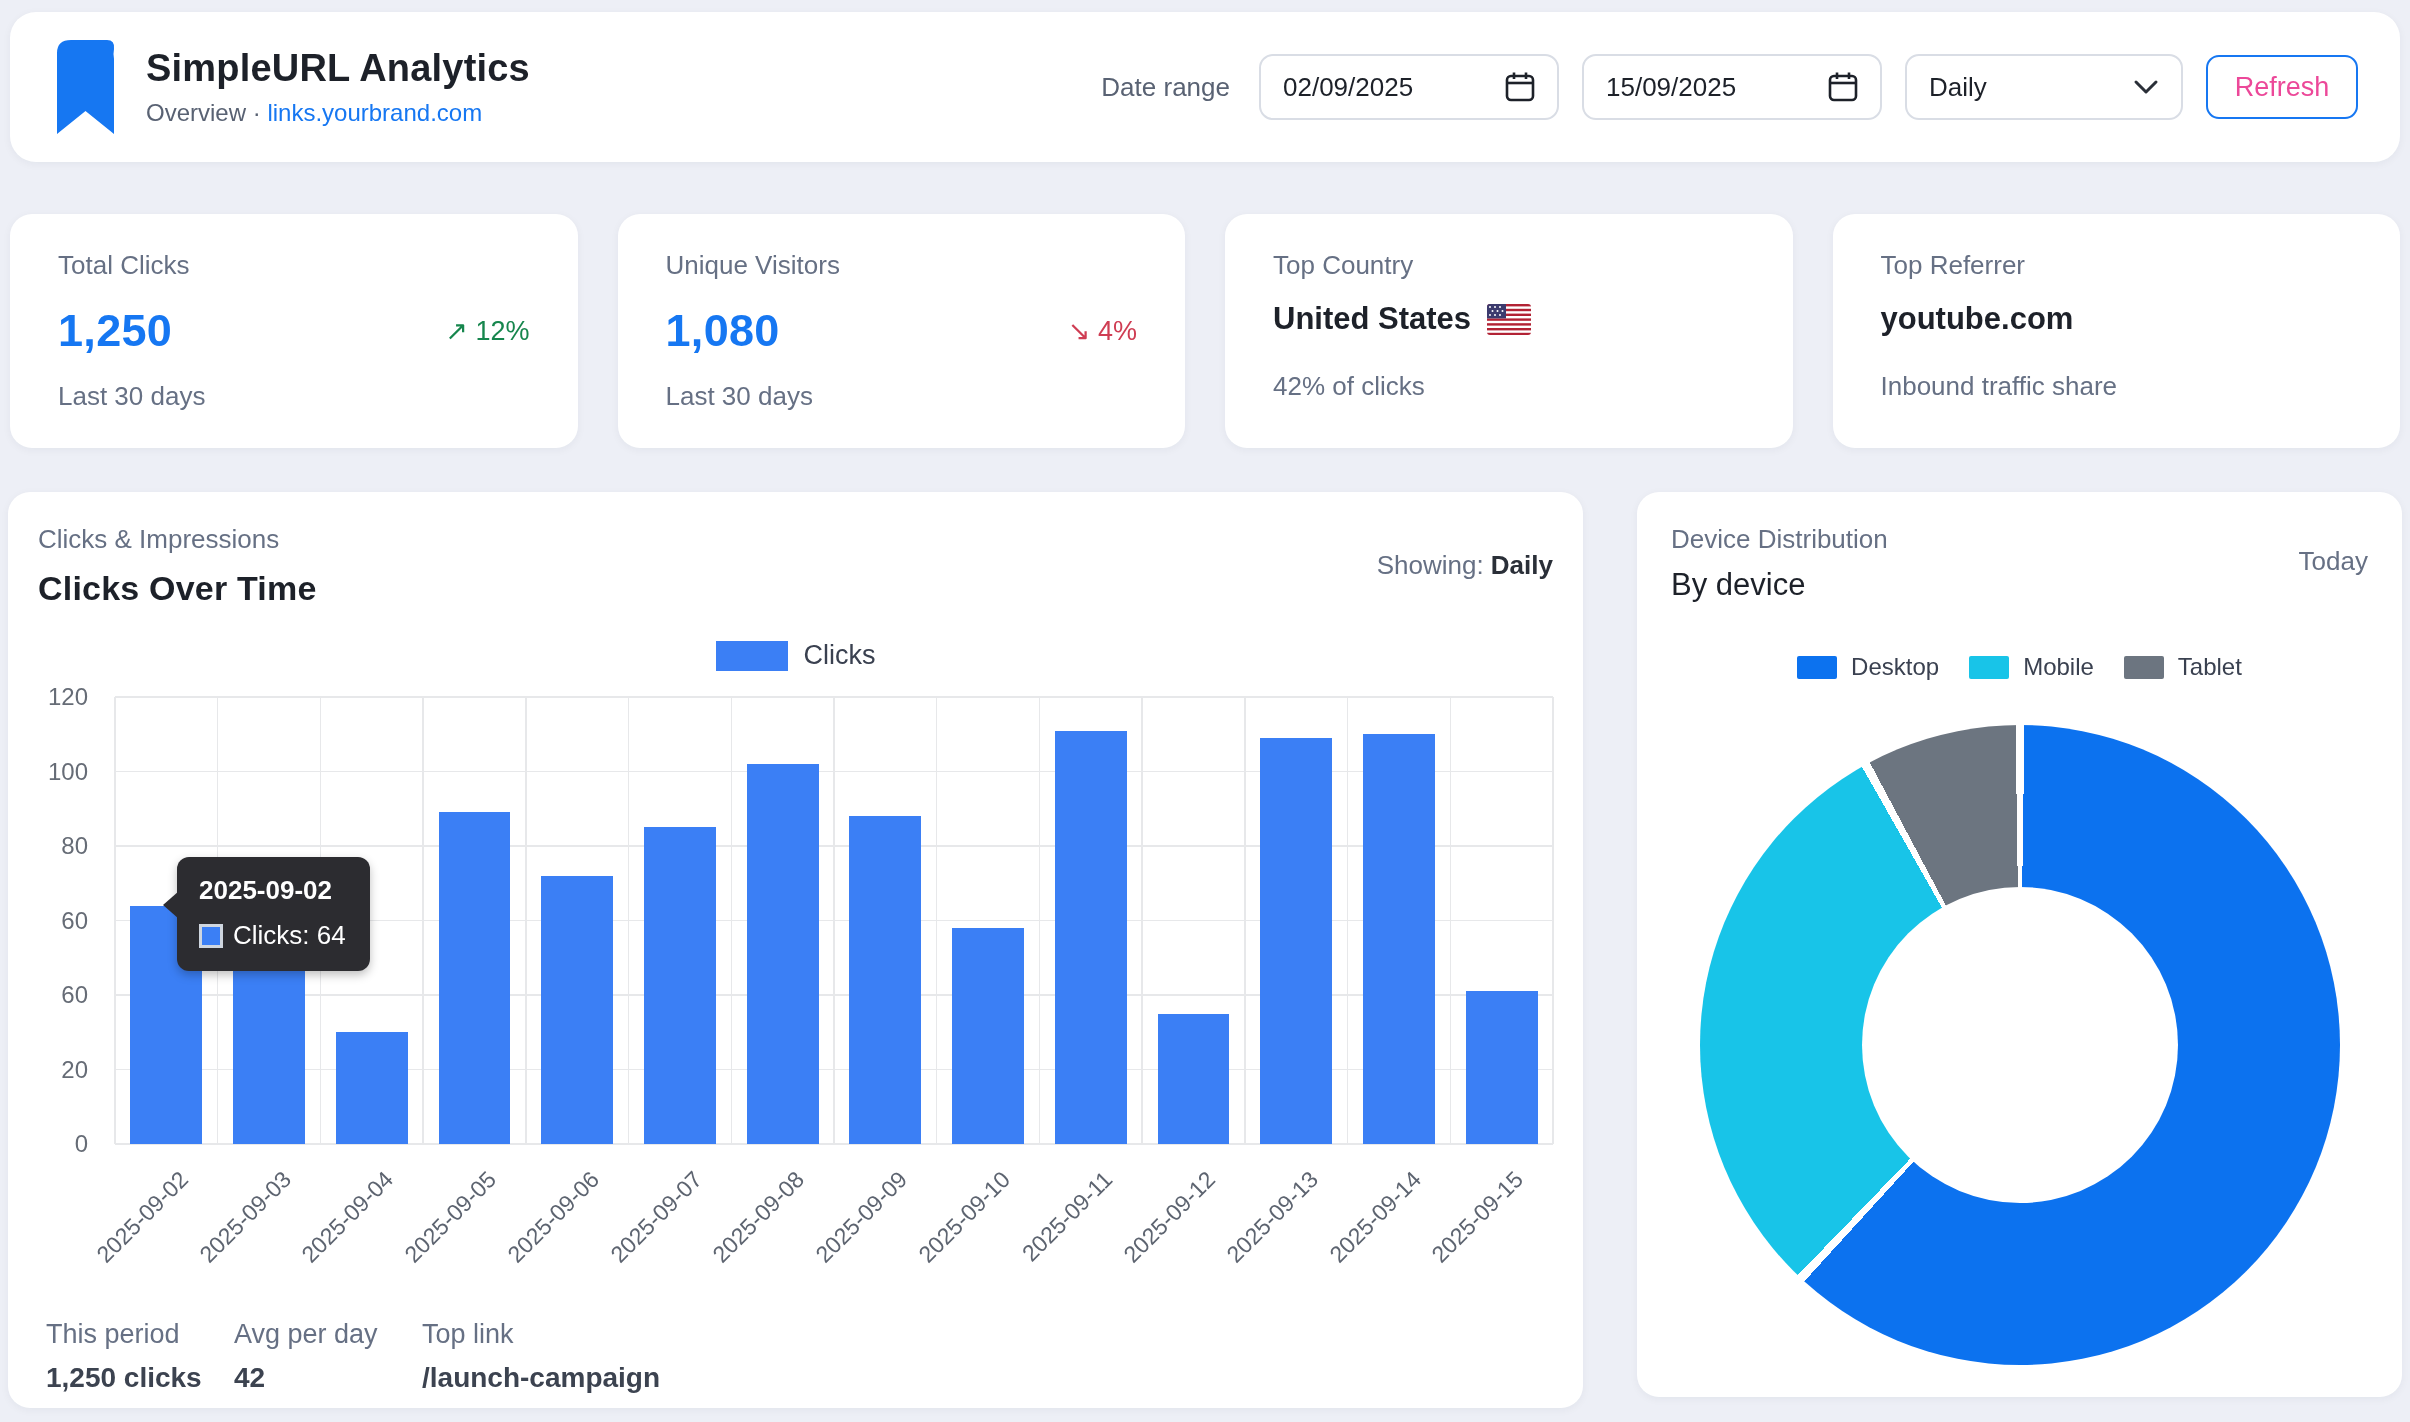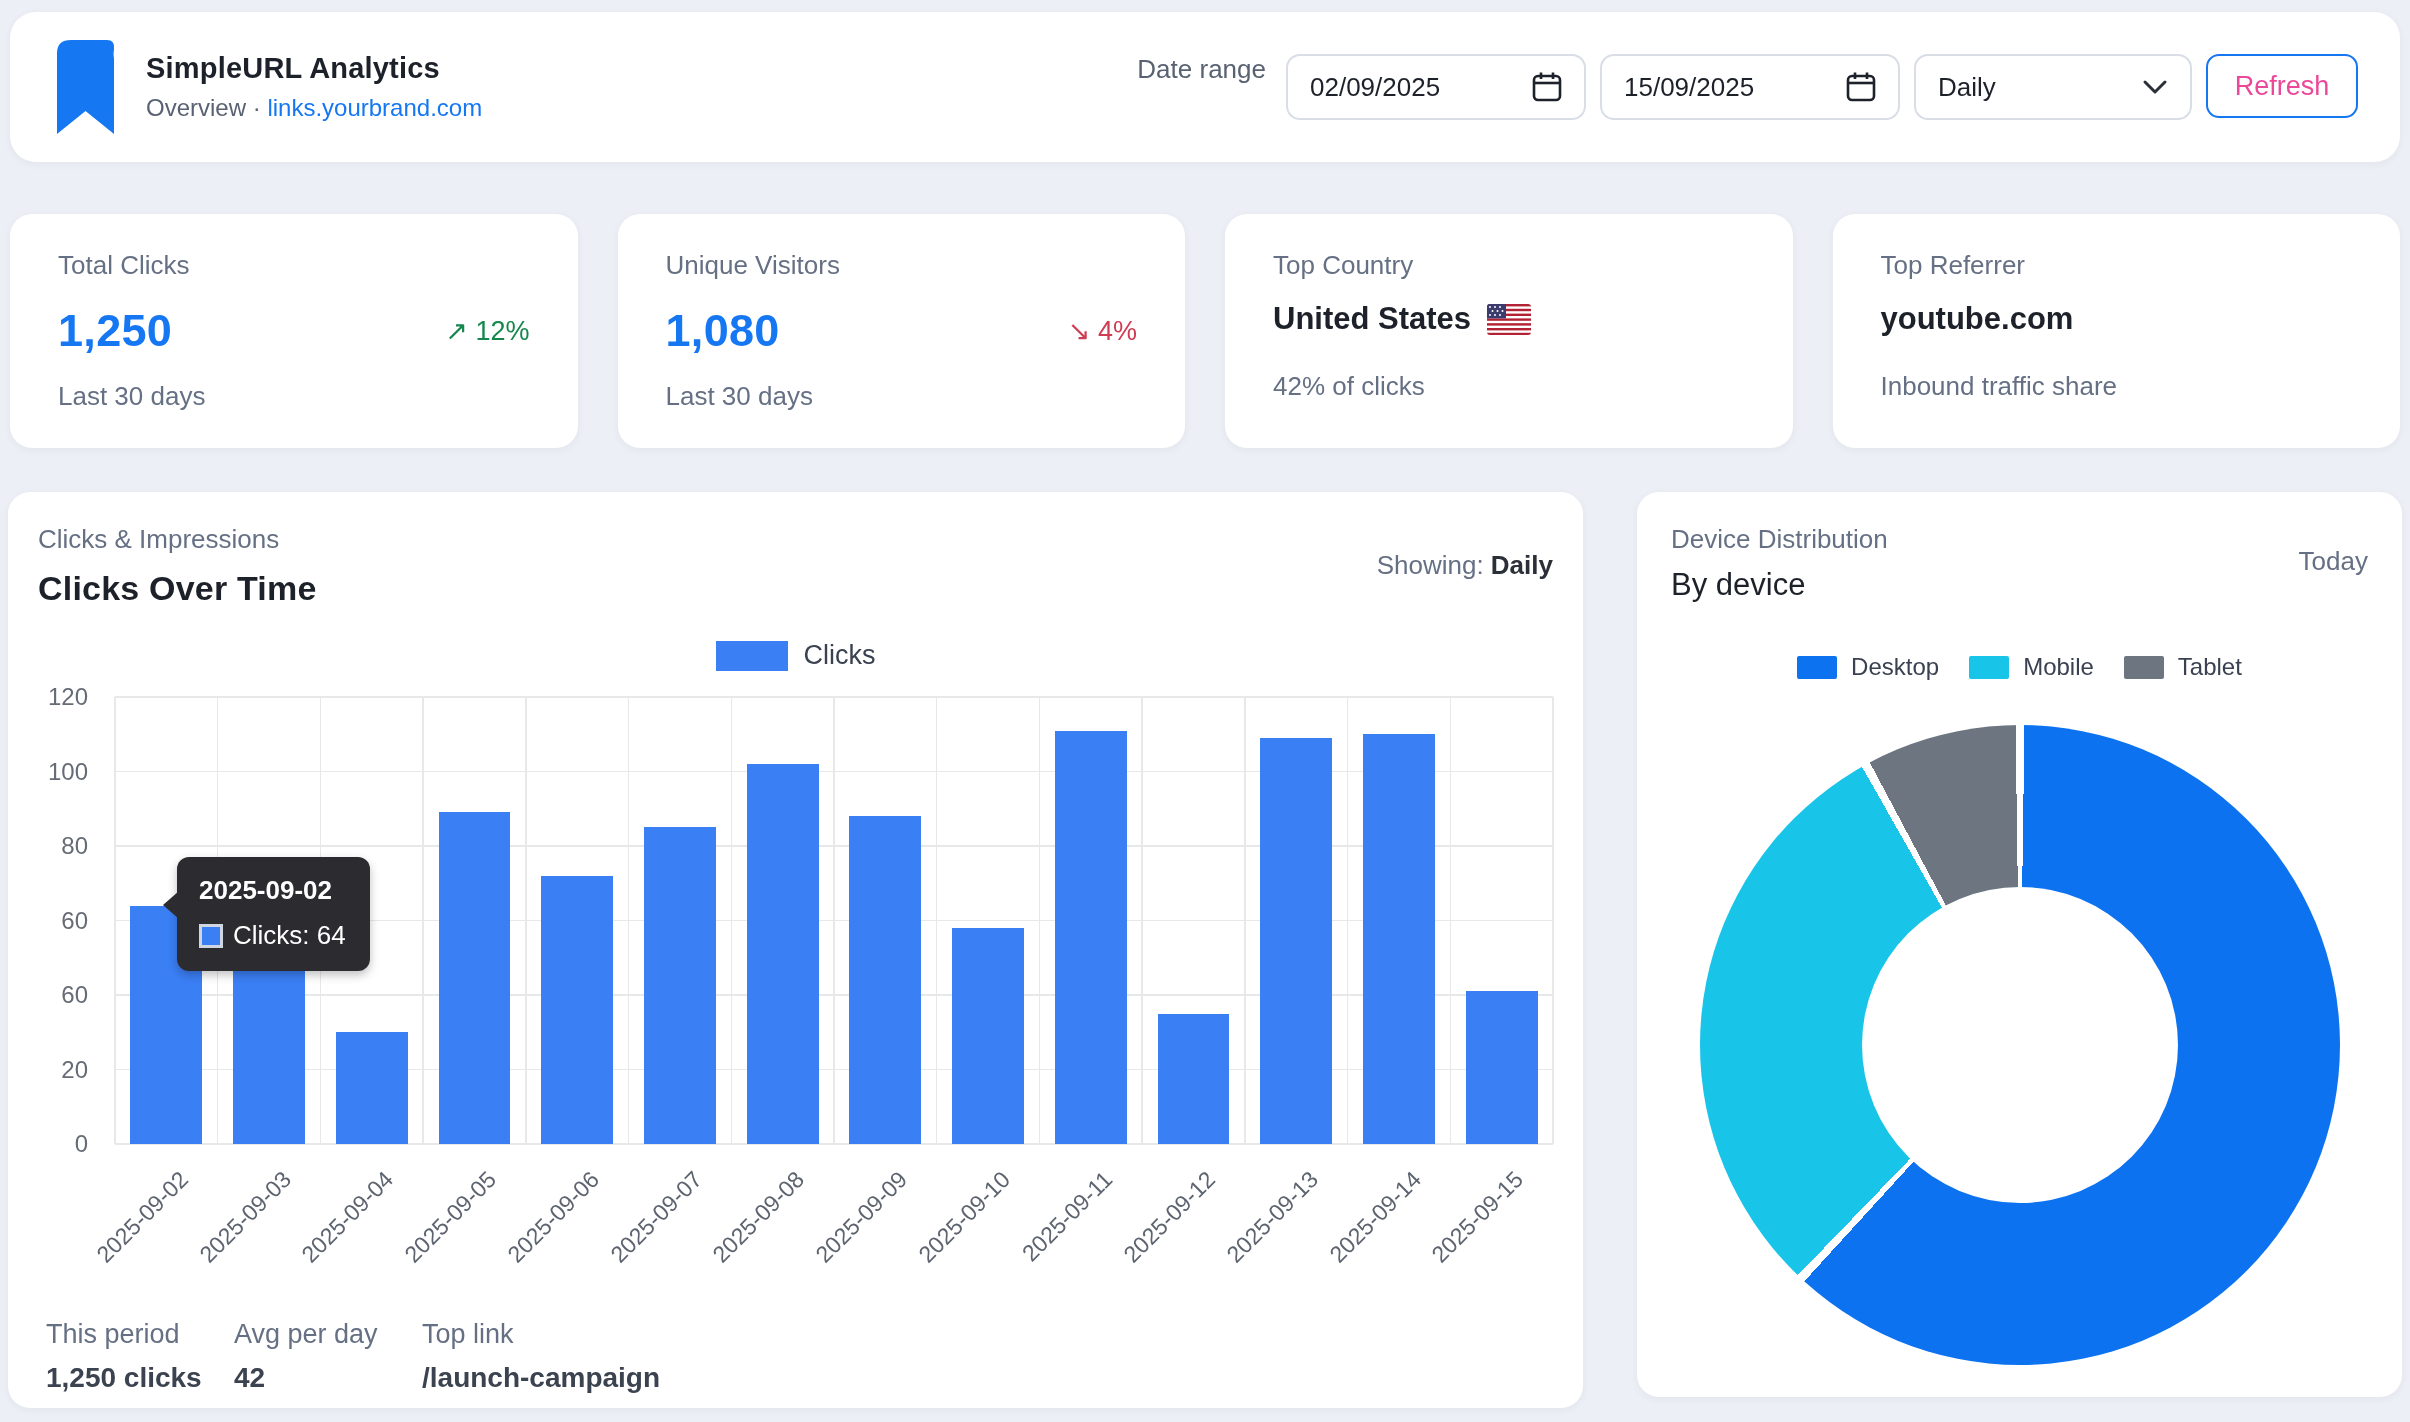--- a/index.html
+++ b/index.html
@@ -17,24 +17,24 @@
     box-shadow:0 2px 8px rgba(25,30,50,.05);
   }
 
   
   .header {
     position:absolute; left:10px; top:12px; width:2390px; height:150px;
     border-radius:26px;
     display:flex; align-items:center; padding:0 42px;
   }
   .brand { display:flex; align-items:center; gap:28px; }
-  .brand-text .title { font-size:29px; font-weight:700; letter-spacing:.2px; }
+  .brand-text .title { font-size:38px; font-weight:700; letter-spacing:.2px; }
   .brand-text .subtitle { font-size:24px; color:#596273; margin-top:9px; }
   .brand-text .subtitle a { color:#1677f2; text-decoration:none; font-weight:500; }
-  .controls { margin-left:auto; display:flex; align-items:flex-start; gap:14px; }
+  .controls { margin-left:auto; display:flex; align-items:center; gap:23px; }
   .controls .ctl-label { font-size:26px; color:#596273; margin-right:6px; }
   .field {
     height:66px; border:2px solid #d9dde5; border-radius:14px; background:#fff;
     display:flex; align-items:center; gap:26px; padding:8px 22px;
     font-size:26px; color:#1d2129;
   }
   .field.date { width:300px; justify-content:space-between; }
   .field.select { width:278px; justify-content:space-between; }
   .btn-refresh {
     width:152px; height:64px; border:2.5px solid #1677f2; border-radius:13px;

